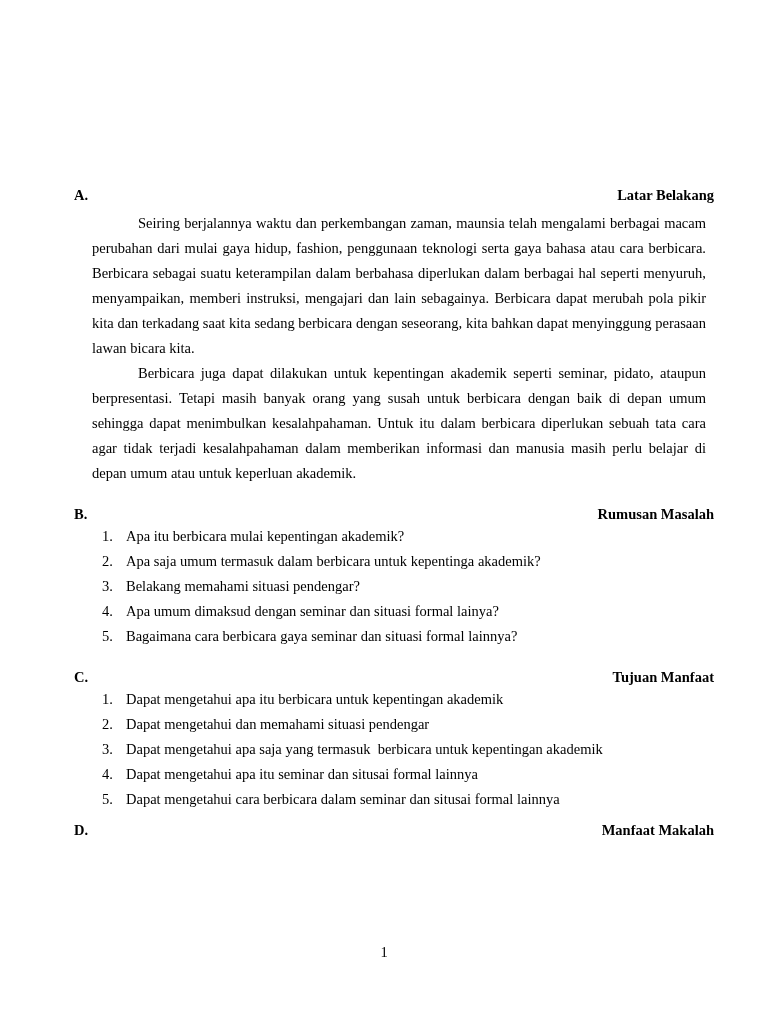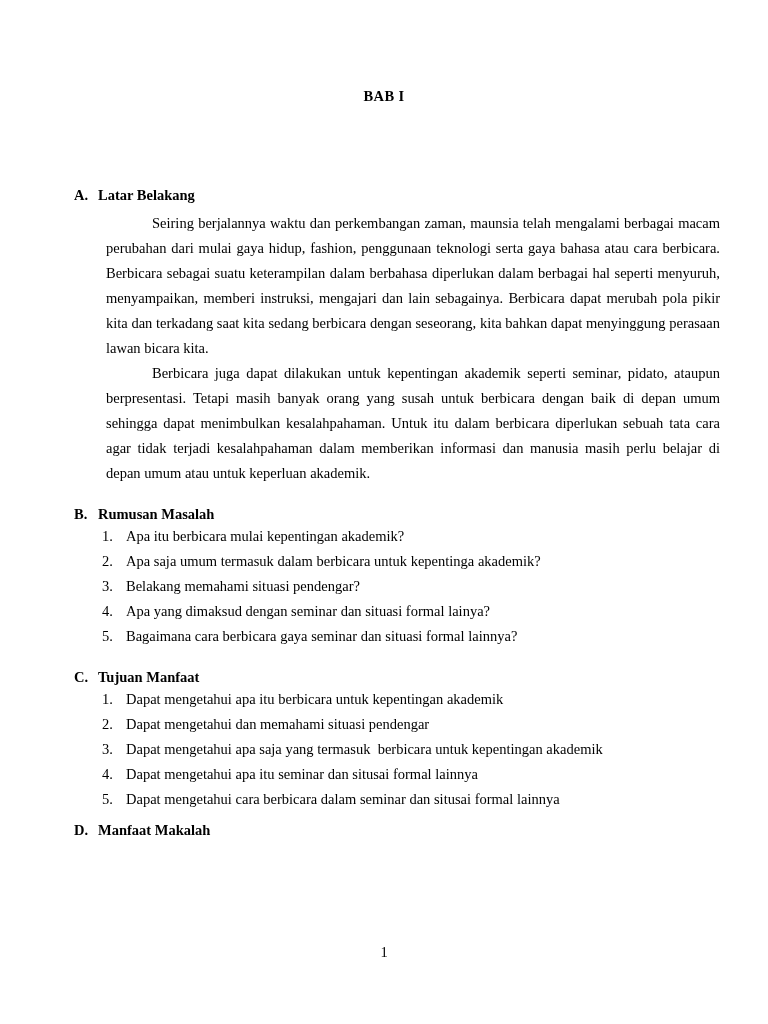--- a/index.html
+++ b/index.html
@@ -49,26 +49,26 @@
     display: flex;
     font-weight: bold;
     font-size: 14.5px;
     line-height: 20px;
     margin: 0;
   }
   .section-letter {
     width: 24px;
     flex: 0 0 24px;
   }
-  .section-label { flex: 1 1 auto; }
+  .section-label { flex: 1 1 auto; text-align: right; }
 
   
   .body-block {
     margin-top: 6px;
-    margin-left: 32px;
+    margin-left: 18px;
     width: 614px;
   }
   .body-par {
     margin: 0;
     font-size: 14.5px;
     line-height: 25px;
     text-align: justify;
     text-indent: 46px;
     hyphens: none;
   }
@@ -105,21 +105,20 @@
     width: 768px;
     text-align: center;
     font-size: 14.5px;
   }
 </style>
 </head>
 <body>
 
 <div class="page">
 
-  <div class="chapter-title" id="bab-title">BAB I</div>
 
 
   <div class="content">
 
     <div class="section-head">
       <span class="section-letter">A.</span>
       <span class="section-label">Latar Belakang</span>
     </div>
 
     <div class="body-block">
@@ -142,21 +141,21 @@
       <li class="num-item">
         <span class="num-marker">2.</span>
         <span class="num-text">Apa saja umum termasuk dalam berbicara untuk kepentinga akademik?</span>
       </li>
       <li class="num-item">
         <span class="num-marker">3.</span>
         <span class="num-text">Belakang memahami situasi pendengar?</span>
       </li>
       <li class="num-item">
         <span class="num-marker">4.</span>
-        <span class="num-text">Apa yang dimaksud dengan seminar dan situasi formal lainya?</span>
+        <span class="num-text">Apa umum dimaksud dengan seminar dan situasi formal lainya?</span>
       </li>
       <li class="num-item">
         <span class="num-marker">5.</span>
         <span class="num-text">Bagaimana cara berbicara gaya seminar dan situasi formal lainnya?</span>
       </li>
     </ul>
 
     <div class="gap-after-section"></div>
 
     <div class="section-head">

